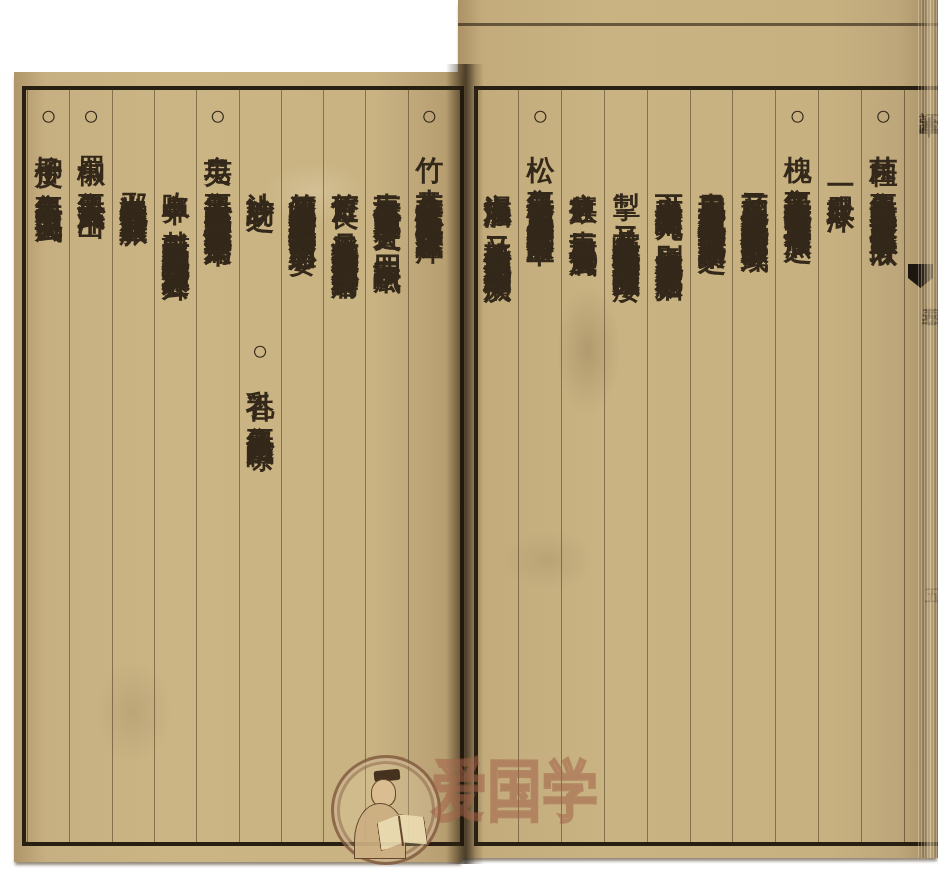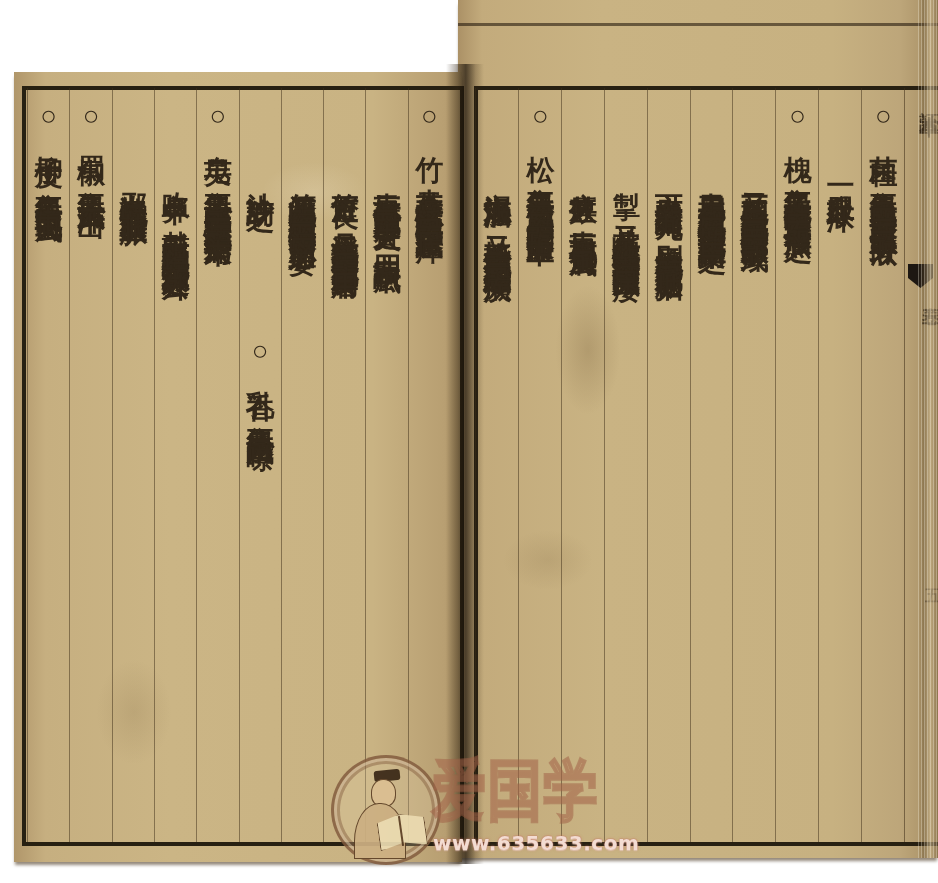--- a/index.html
+++ b/index.html
@@ -140,15 +140,14 @@
   <div id="wm-logo">
     <div class="hat"></div>
     <div class="head"></div>
     <div class="body"></div>
     <div class="book"></div>
     <div class="book-spine"></div>
   </div>
 
   <div id="wm-brand">爱国学</div>
 
-  <div id="wm-url">www.635633.com</div>
 
 </div>
 
 </body></html>

